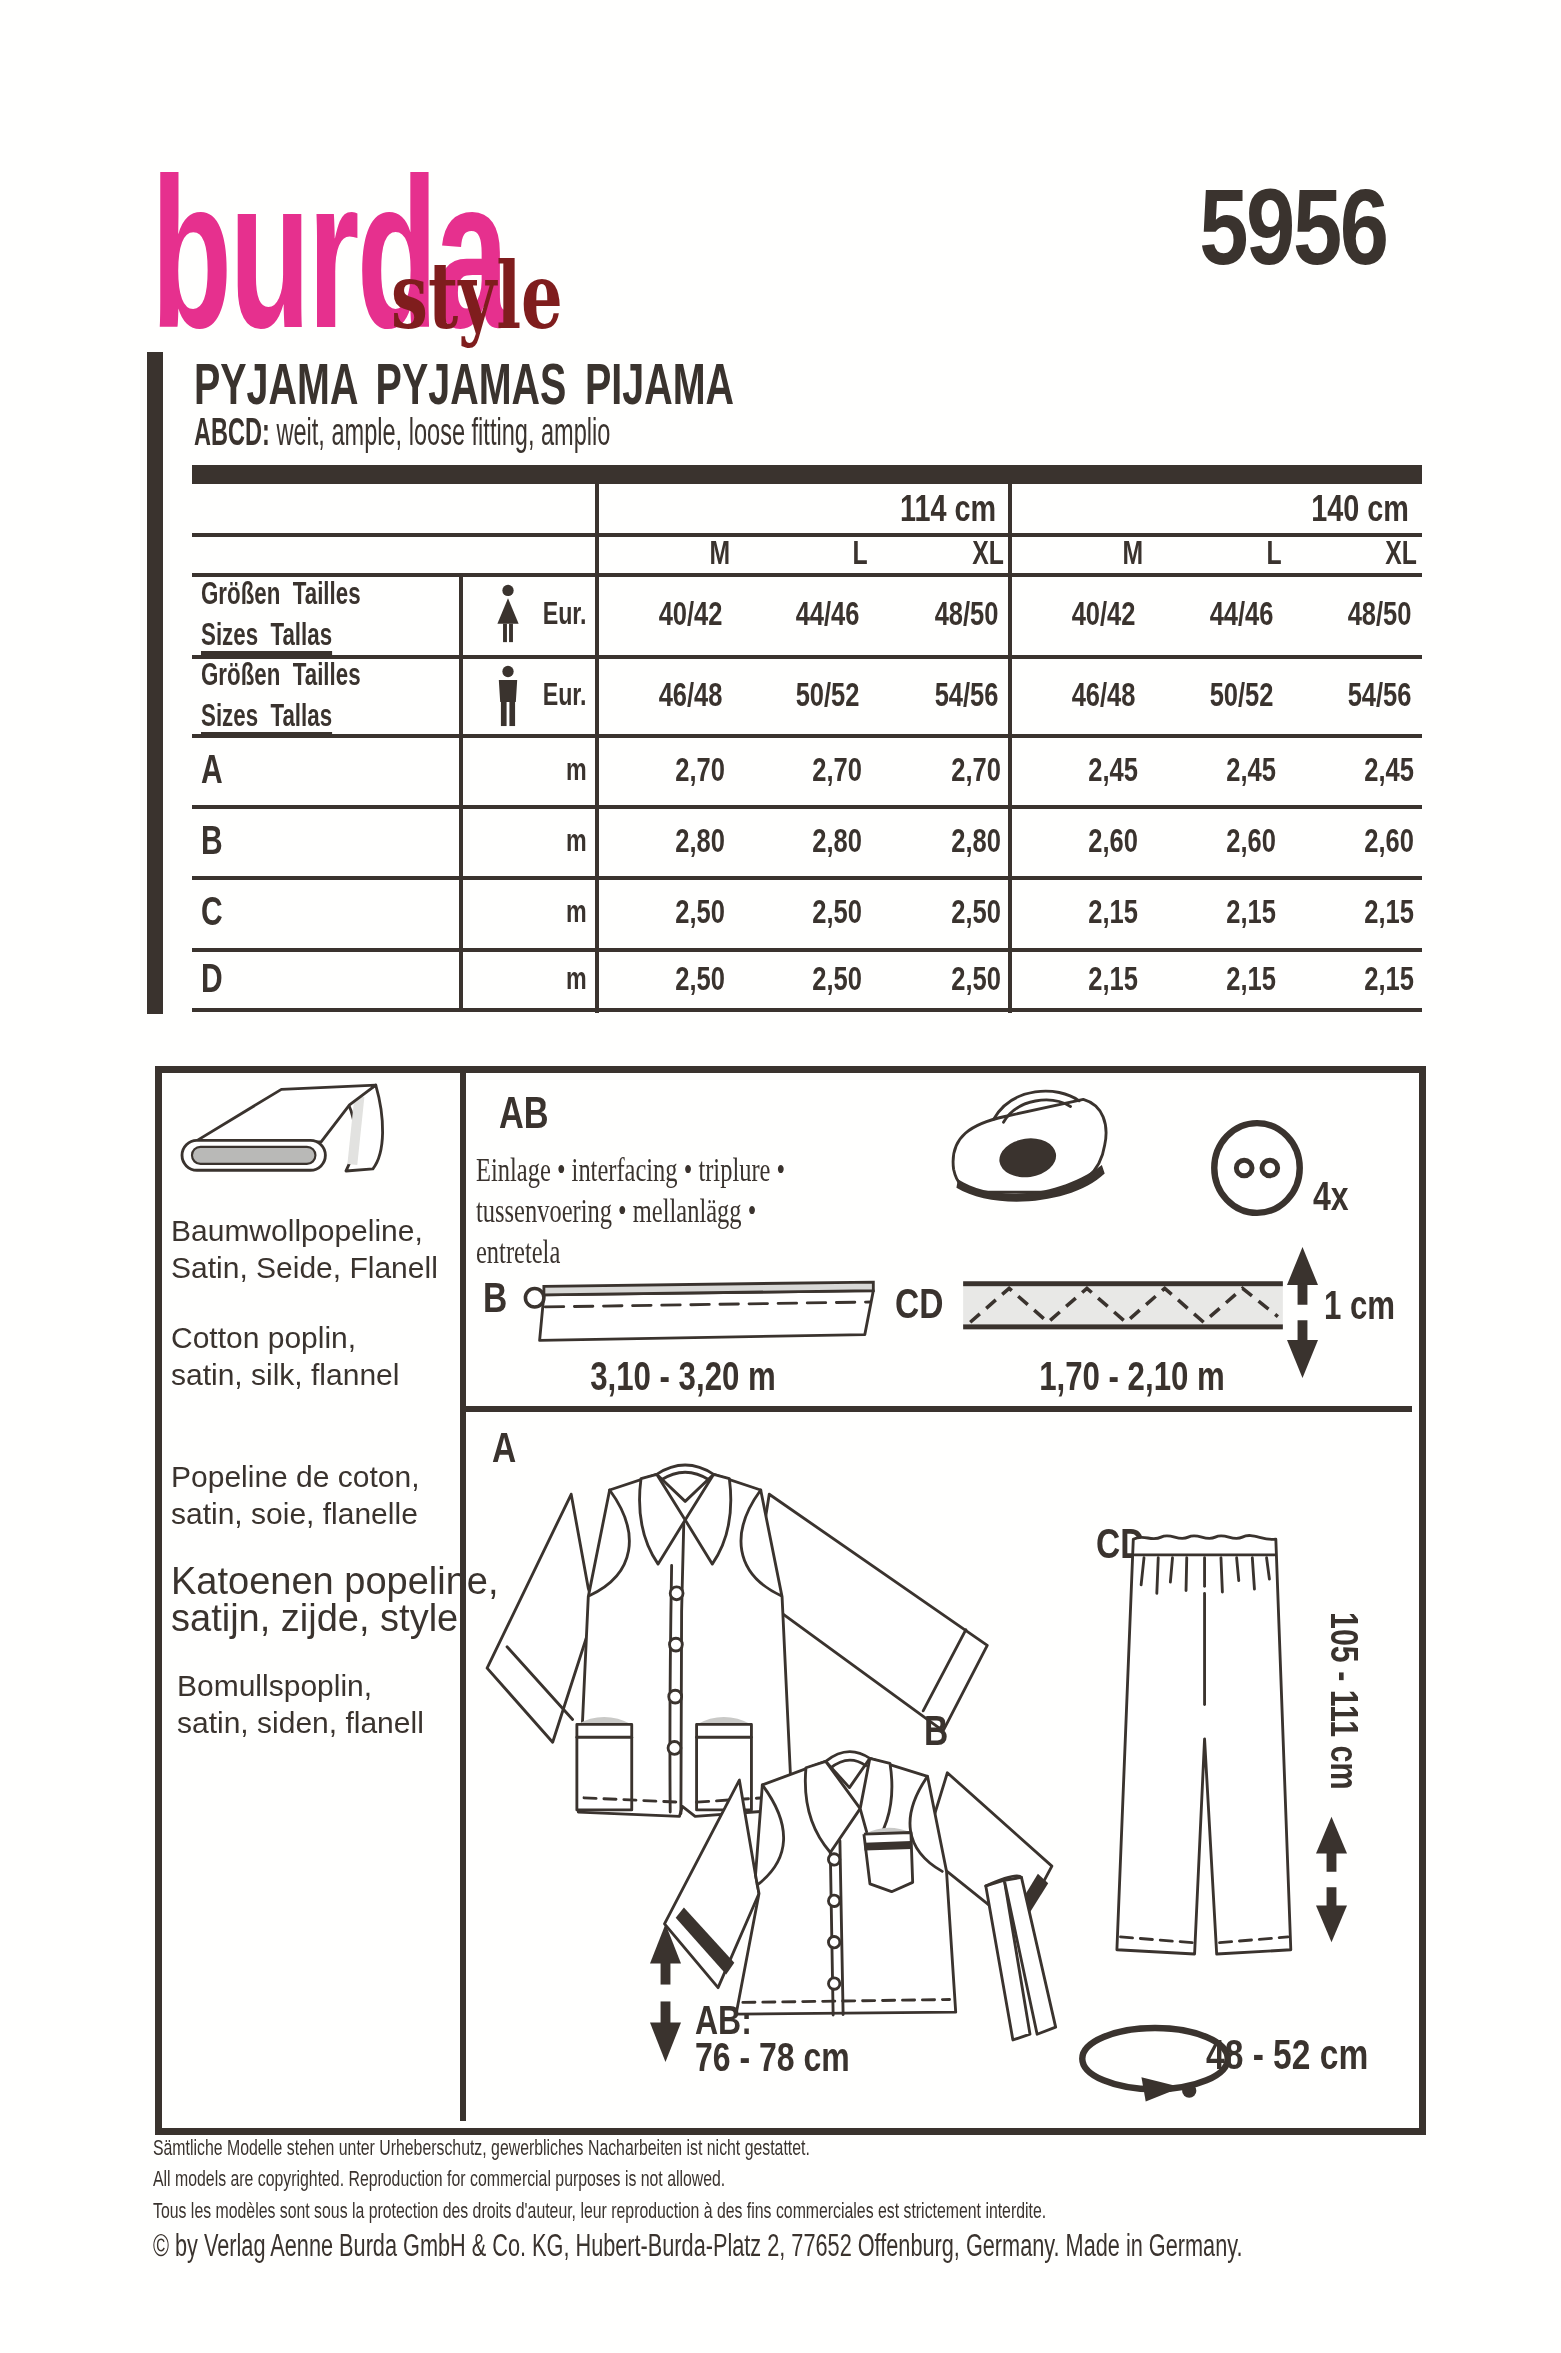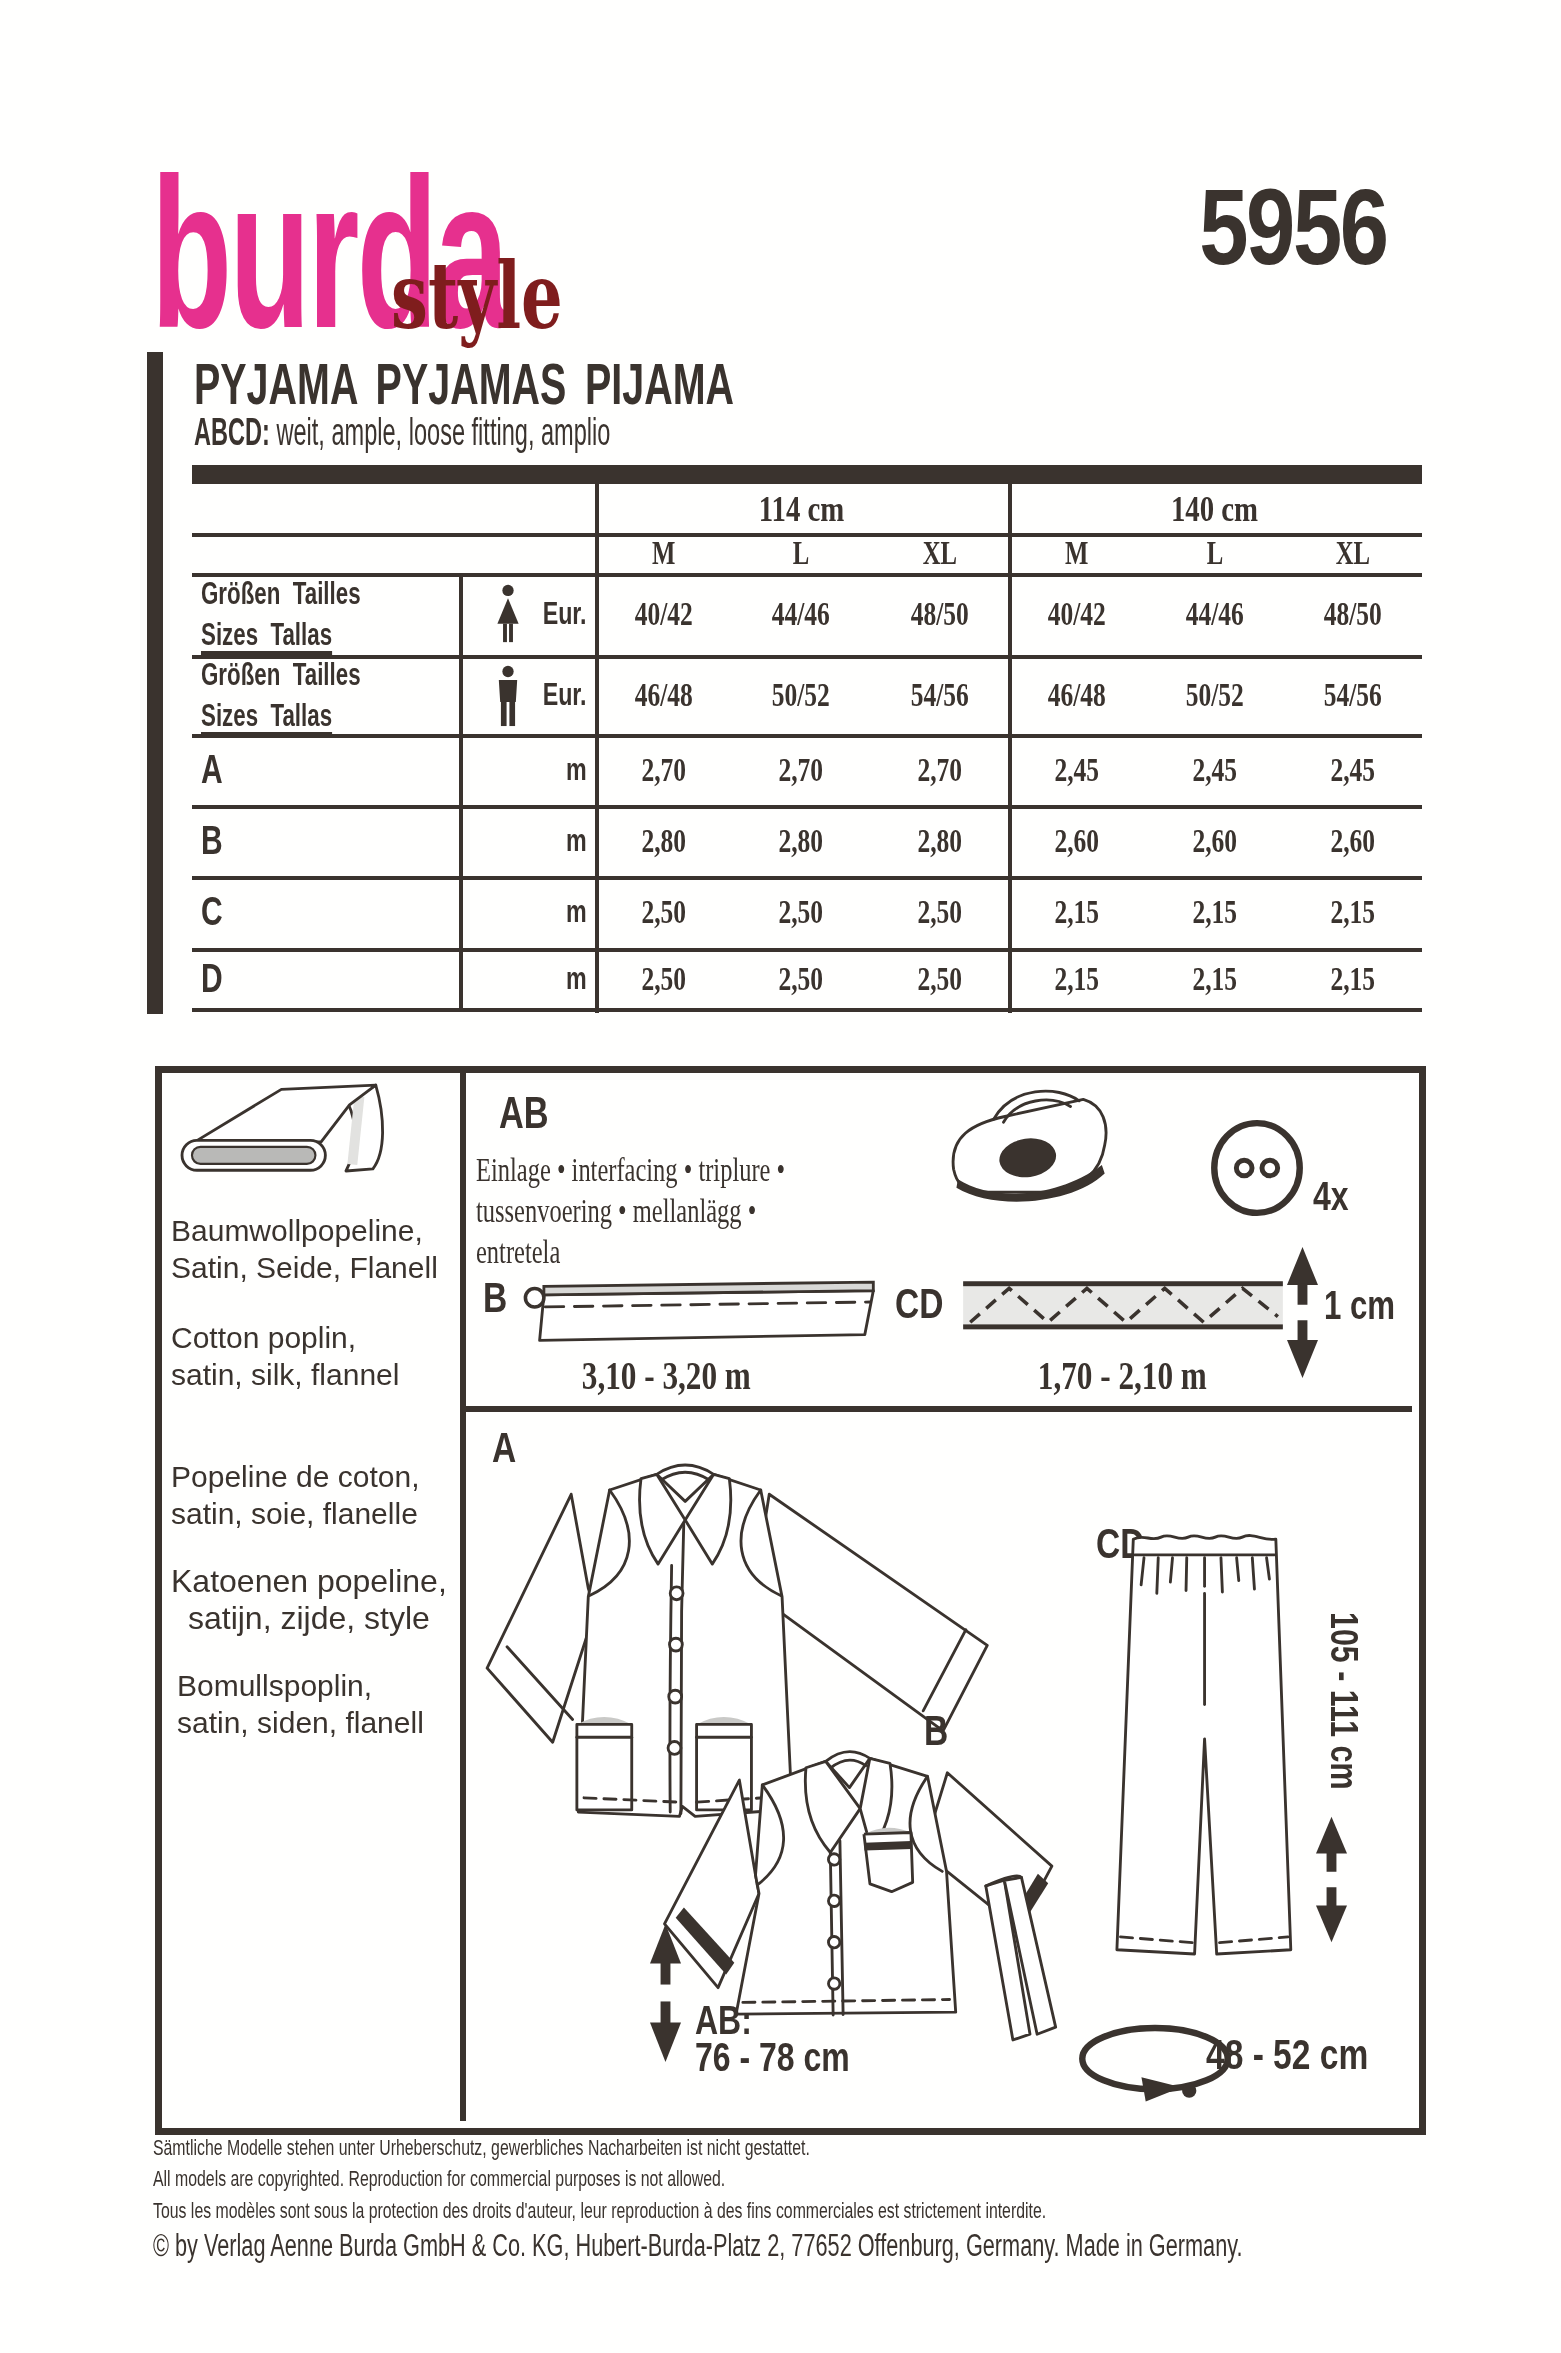--- a/index.html
+++ b/index.html
@@ -1,19 +1,19 @@
 <!DOCTYPE html>
 <html style="font-size:11.4px"><head>
 <meta charset="utf-8">
 <style>
   html,body{margin:0;padding:0;background:#ffffff;}
   #page{position:relative;width:1561px;height:2354px;background:#fffffe;overflow:hidden;
         font-family:"Liberation Sans",sans-serif;color:#3a332e;}
   .abs{position:absolute;}
-  .flexc{display:flex;align-items:center;justify-content:center;font-family:Liberation Serif, serif;}
+  .flexc{display:flex;align-items:center;justify-content:flex-end;}
   .flexl{display:flex;align-items:center;justify-content:flex-start;}
   .flexr{display:flex;align-items:center;justify-content:flex-end;}
   .cx{display:inline-block;white-space:nowrap;transform-origin:center;}
   .lx{display:inline-block;white-space:nowrap;transform-origin:left center;}
   .rx{display:inline-block;white-space:nowrap;transform-origin:right center;}
   .b{font-weight:bold;}
   .ink-bg{background:#3a332e;}
   .u{text-decoration:underline;text-decoration-thickness:3.6px;text-underline-offset:6.4px;}
   svg{display:block;overflow:visible;}
   .gl{stroke:#3a332e;fill:none;stroke-width:4;stroke-linejoin:round;stroke-linecap:round;}
@@ -269,21 +269,21 @@
       <div>Satin, Seide, Flanell</div>
     </div>
   <div class="abs" style="left:171px;top:1319px;font-size:30px;line-height:37px;">
     <div>Cotton poplin,</div>
       <div>satin, silk, flannel</div>
     </div>
   <div class="abs" style="left:171px;top:1458px;font-size:30px;line-height:37px;">
     <div>Popeline de coton,</div>
       <div>satin, soie, flanelle</div>
     </div>
-  <div class="abs" style="left:171px;top:1563px;font-size:32px;line-height:37px;text-align:center;">
+  <div class="abs" style="left:171px;top:1563px;font-size:38px;line-height:37px;">
     <div>Katoenen popeline,</div>
       <div>satijn, zijde, style</div>
     </div>
   <div class="abs" style="left:177px;top:1667px;font-size:30px;line-height:37px;">
     <div>Bomullspoplin,</div>
       <div>satin, siden, flanell</div>
     </div>
 
   <div class="abs b" style="left:499px;top:1091px;font-size:44px;line-height:1;">
     <span class="lx" style="transform:scaleX(.78);">AB</span></div>

